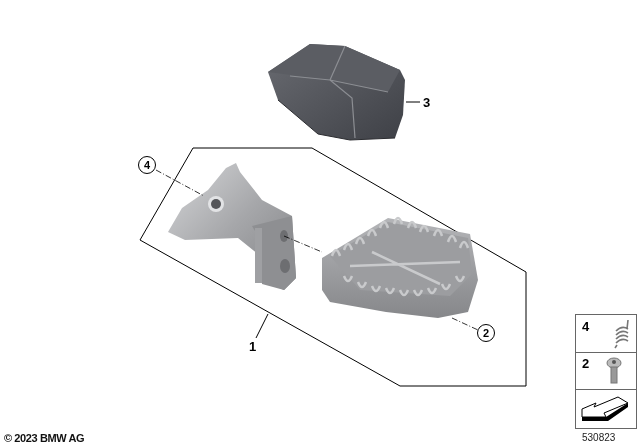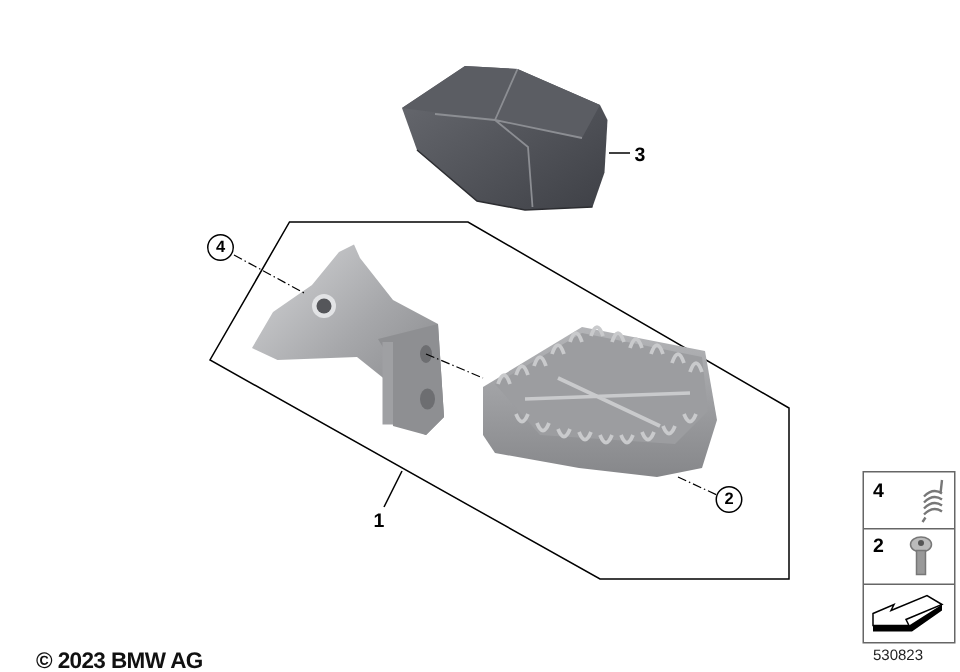--- a/index.html
+++ b/index.html
@@ -1,20 +1,20 @@
 <!DOCTYPE html>
 <html><head>
   <meta charset="utf-8">
   <style>
     html, body { margin: 0; padding: 0; background: #ffffff; }
     body { width: 640px; height: 448px; position: relative; overflow: hidden; font-family: "Liberation Sans", sans-serif; }
     svg.canvas { position: absolute; left: 0; top: 0; }
     .callout-num { position: absolute; font-weight: bold; font-size: 13px; color: #000; line-height: 1; }
     .circle-num { position: absolute; width: 16px; height: 16px; border: 1.3px solid #000; border-radius: 50%; font-weight: bold; font-size: 11px; text-align: center; line-height: 16px; background: #fff; }
-    .copyright { position: absolute; left: 4px; top: 432px; font-size: 15px; font-weight: bold; letter-spacing: -0.4px; color: #111; margin-left: 20px; }
+    .copyright { position: absolute; left: 4px; top: 432px; font-size: 11px; font-weight: bold; letter-spacing: -0.4px; color: #111; }
     .diagram-id { position: absolute; left: 582px; top: 432px; font-size: 10px; color: #222; }
     .legend { position: absolute; left: 575px; top: 314px; width: 60px; height: 113px; border: 1px solid #666; background: #fff; }
     .legend-cell { position: absolute; left: 0; width: 60px; border-bottom: 1px solid #666; }
     .legend-num { position: absolute; left: 6px; top: 4px; font-weight: bold; font-size: 13px; }
   </style>
 </head>
 <body>
 
 <svg class="canvas" width="640" height="448" viewBox="0 0 640 448">
   <defs>

